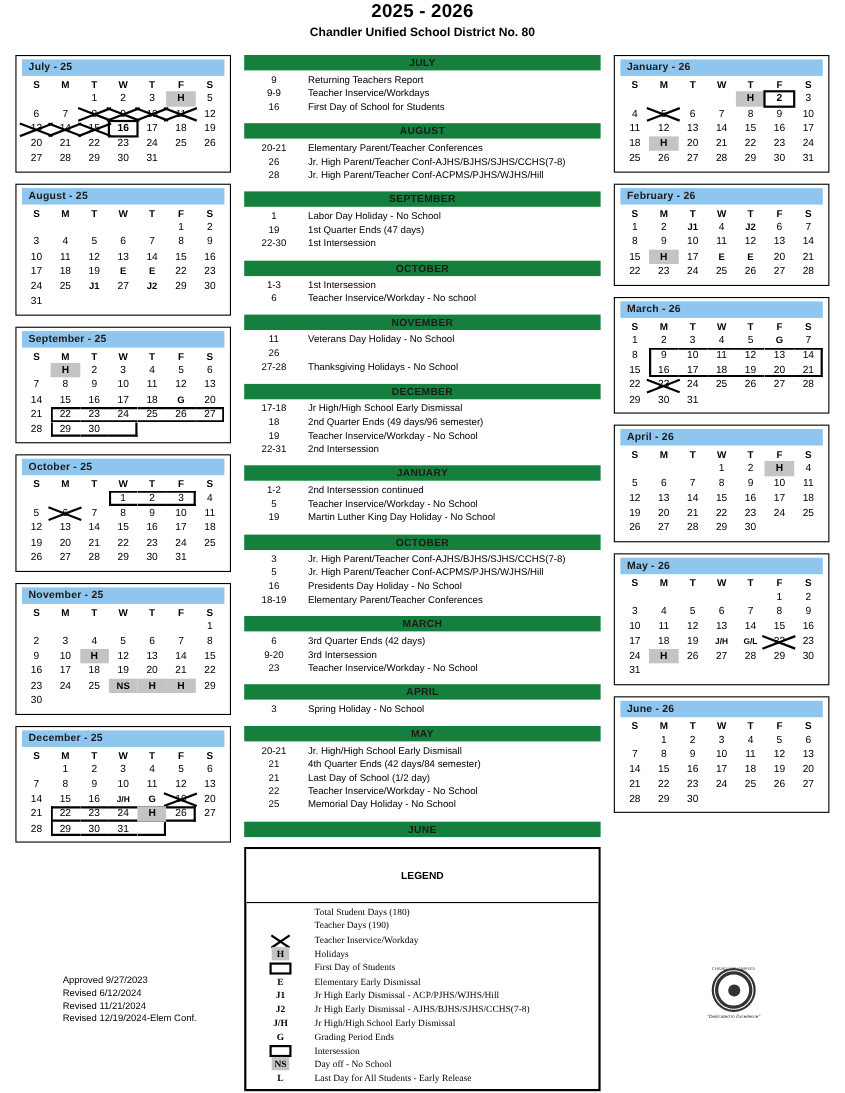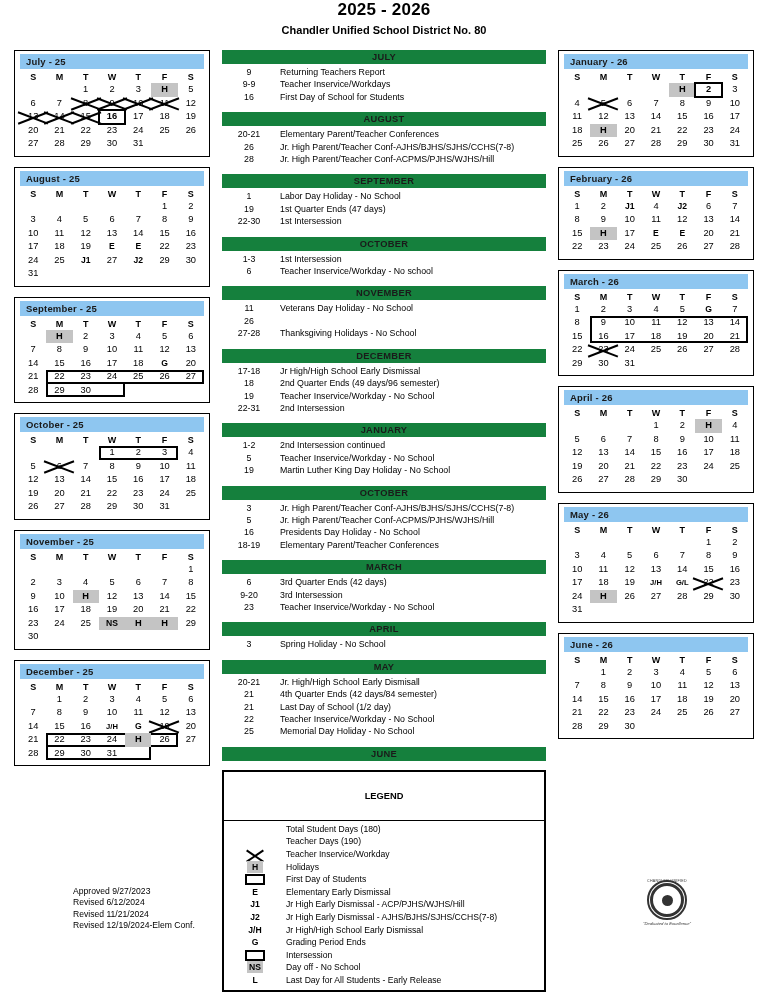--- a/index.html
+++ b/index.html
@@ -137,21 +137,21 @@
     margin-top:2px;
   }
   #legend .lg-title {
     text-align:center;
     font-size:9.3px;
     font-weight:bold;
     padding:19px 0;
     border-bottom:1.5px solid #000;
     background:#fff;
   }
-  #legend .lg-body { padding:2px 0 3px 0; }
+  #legend .lg-body { padding:2px 0 3px 0;font-family:Liberation Serif, serif; }
   .lg-row {
     display:flex;
     align-items:center;
     font-size:8.6px;
     line-height:12.6px;
     min-height:12.6px;
   }
   .lg-sym {
     width:62px; flex:0 0 62px;
     text-align:center;
@@ -186,21 +186,21 @@
     left:-1px; right:-1px; top:50%;
     height:1.8px; background:#000;
   }
   .lg-sym .xsym::before { transform:rotate(34deg); }
   .lg-sym .xsym::after  { transform:rotate(-34deg); }
   .lg-text { flex:1 1 auto; }
 
   
   #notes {
     position:absolute;
-    left:73px; bottom:62px;
+    left:57px; bottom:62px;
     font-size:8.6px;
     line-height:11.6px;
   }
 
   
   #seal {
     position:absolute;
     right:72px; bottom:68px;
     width:58px; text-align:center;
   }

